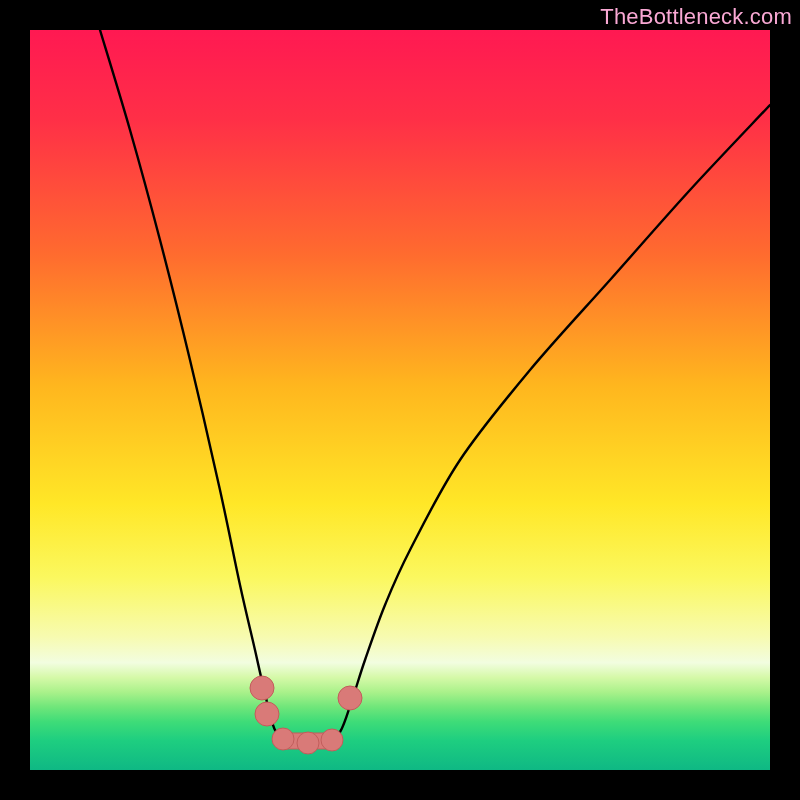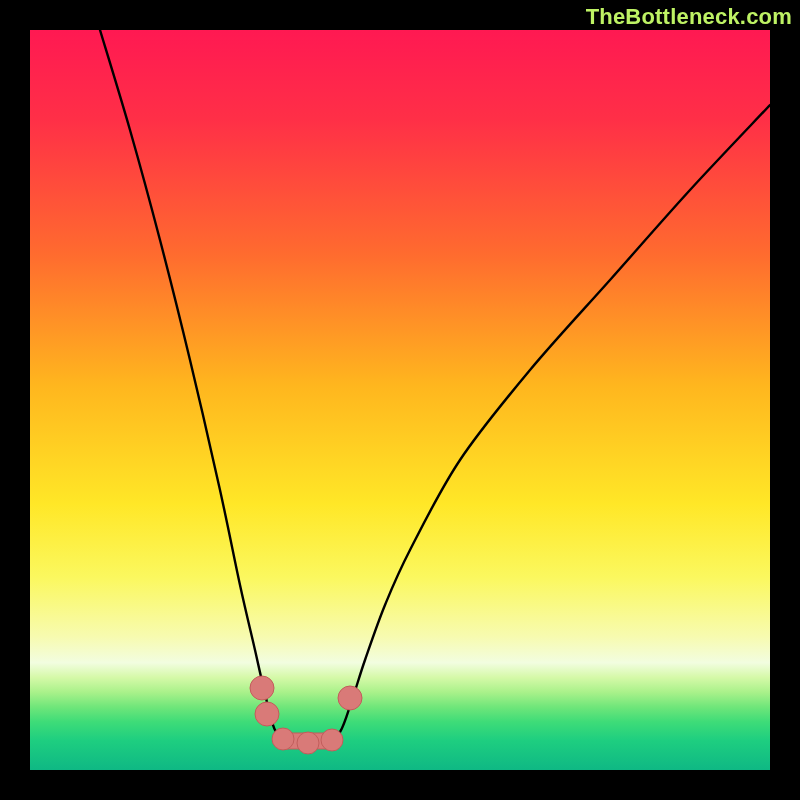--- a/index.html
+++ b/index.html
@@ -28,23 +28,23 @@
     overflow: hidden;
   }
   .grad {
     position: absolute;
     left: 0; top: 0; width: 100%; height: 100%;
   }
   .watermark {
     position: absolute;
     top: 4px;
     right: 8px;
-    color: #bef264;
+    color: #f9a8d4;
     font-size: 22px;
-    font-weight: 700;
+    font-weight: 400;
     letter-spacing: 0.2px;
     user-select: none;
   }
   svg.curve {
     position: absolute;
     left: 0; top: 0;
     width: 100%; height: 100%;
     overflow: visible;
   }
 </style>

